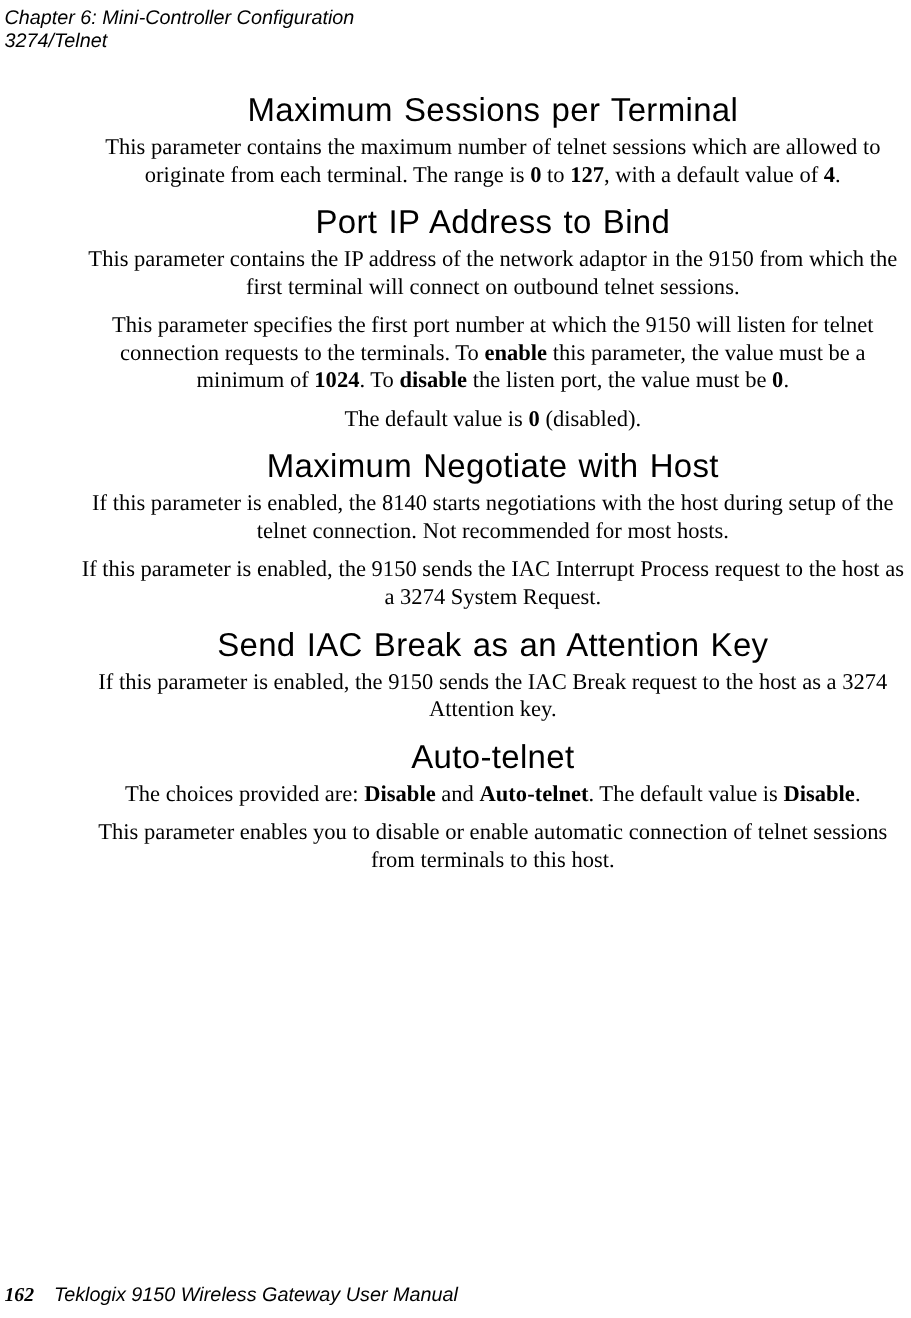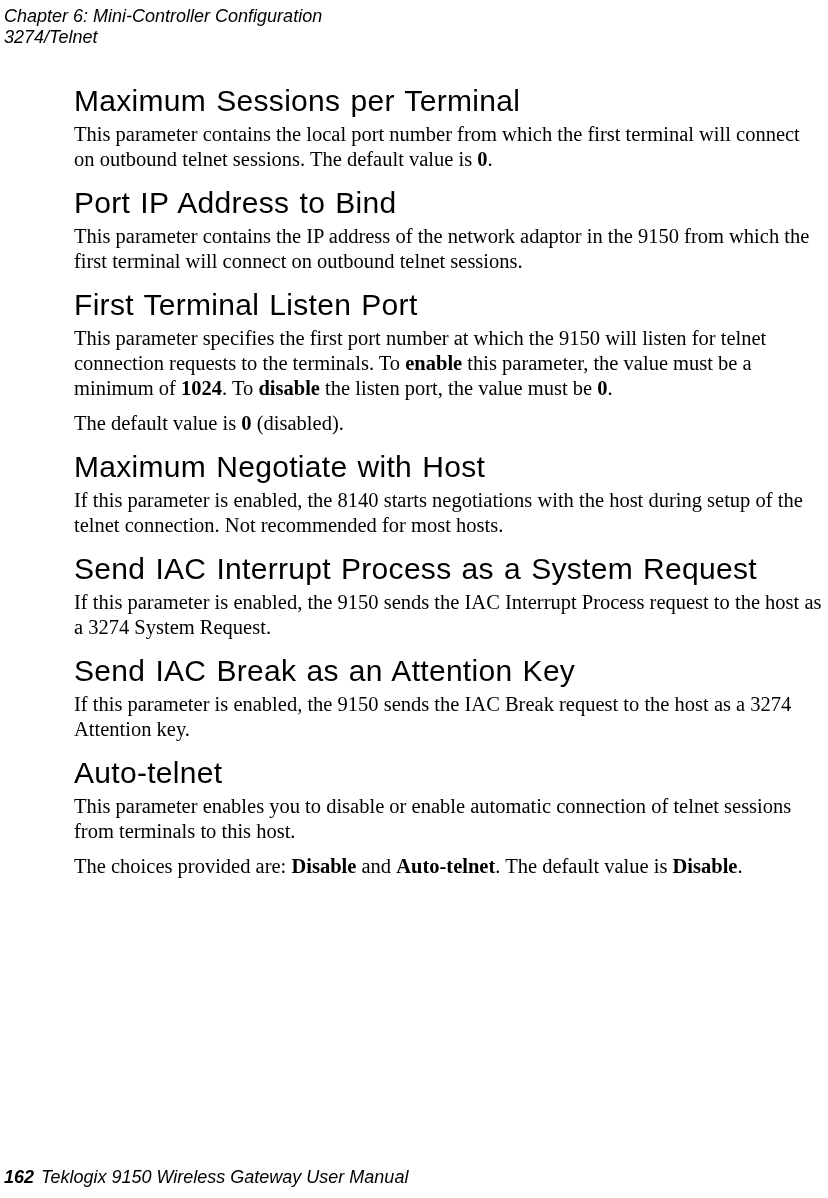--- a/index.html
+++ b/index.html
@@ -28,20 +28,21 @@
     font-size: 18px;
     line-height: 1.15;
   }
   .running-head .line1 { display: block; }
   .running-head .line2 { display: block; font-weight: 400; }
   .content {
     position: absolute;
     top: 70px;
     left: 74px;
     width: 748px;
+    text-align: center;
   }
   .section-heading {
     font-family: "Arial Narrow", "Helvetica Narrow", Arial, sans-serif;
     font-stretch: condensed;
     font-weight: 400;
     font-size: 30px;
     letter-spacing: 0.3px;
     margin: 14px 0 4px 0;
     word-spacing: 1.5px;
   }
@@ -55,67 +56,66 @@
     position: absolute;
     left: 4px;
     bottom: 10px;
     font-family: Arial, Helvetica, sans-serif;
     font-style: italic;
     font-size: 18px;
   }
   .footer .pgnum {
     font-weight: 700;
     font-style: italic;
-    margin-right: 7px;
+    margin-right: 18px;
+    font-family: Liberation Serif, serif;
   }
   b { font-weight: 700; }
 </style>
 </head>
 <body>
 
 <div class="page">
 
   <div class="running-head">
     <span class="line1">Chapter 6:  Mini-Controller Configuration</span>
     <span class="line2">3274/Telnet</span>
   </div>
 
   <div class="content">
 
     <h2 class="section-heading">Maximum Sessions per Terminal</h2>
+    <p class="body">
+      <span>This parameter contains the maximum number of telnet sessions which are allowed to originate from each terminal. The range is </span><b>0</b><span> to </span><b>127</b><span>, with a default value of </span><b>4</b><span>.</span>
+    </p>
 
-    <p class="body">
-      <span>This parameter contains the local port number from which the first terminal will connect on outbound telnet sessions. The default value is </span><b>0</b><span>.</span>
-    </p>
 
     <h2 class="section-heading">Port IP Address to Bind</h2>
     <p class="body">This parameter contains the IP address of the network adaptor in the 9150 from which the first terminal will connect on outbound telnet sessions.</p>
 
-    <h2 class="section-heading">First Terminal Listen Port</h2>
     <p class="body">
       <span>This parameter specifies the first port number at which the 9150 will listen for telnet connection requests to the terminals. To </span><b>enable</b><span> this parameter, the value must be a minimum of </span><b>1024</b><span>. To </span><b>disable</b><span> the listen port, the value must be </span><b>0</b><span>.</span>
     </p>
     <p class="body">
       <span>The default value is </span><b>0</b><span> (disabled).</span>
     </p>
 
     <h2 class="section-heading">Maximum Negotiate with Host</h2>
     <p class="body">If this parameter is enabled, the 8140 starts negotiations with the host during setup of the telnet connection. Not recommended for most hosts.</p>
 
-    <h2 class="section-heading">Send IAC Interrupt Process as a System Request</h2>
     <p class="body">If this parameter is enabled, the 9150 sends the IAC Interrupt Process request to the host as a 3274 System Request.</p>
 
     <h2 class="section-heading">Send IAC Break as an Attention Key</h2>
     <p class="body">If this parameter is enabled, the 9150 sends the IAC Break request to the host as a 3274 Attention key.</p>
 
     <h2 class="section-heading">Auto-telnet</h2>
-    <p class="body">This parameter enables you to disable or enable automatic connection of telnet sessions from terminals to this host.</p>
     <p class="body">
       <span>The choices provided are: </span><b>Disable</b><span> and </span><b>Auto-telnet</b><span>. The default value is </span><b>Disable</b><span>.</span>
     </p>
+    <p class="body">This parameter enables you to disable or enable automatic connection of telnet sessions from terminals to this host.</p>
 
   </div>
 
   <div class="footer">
     <span class="pgnum">162</span><span>Teklogix 9150 Wireless Gateway User Manual</span>
   </div>
 
 </div>
 
 </body></html>

